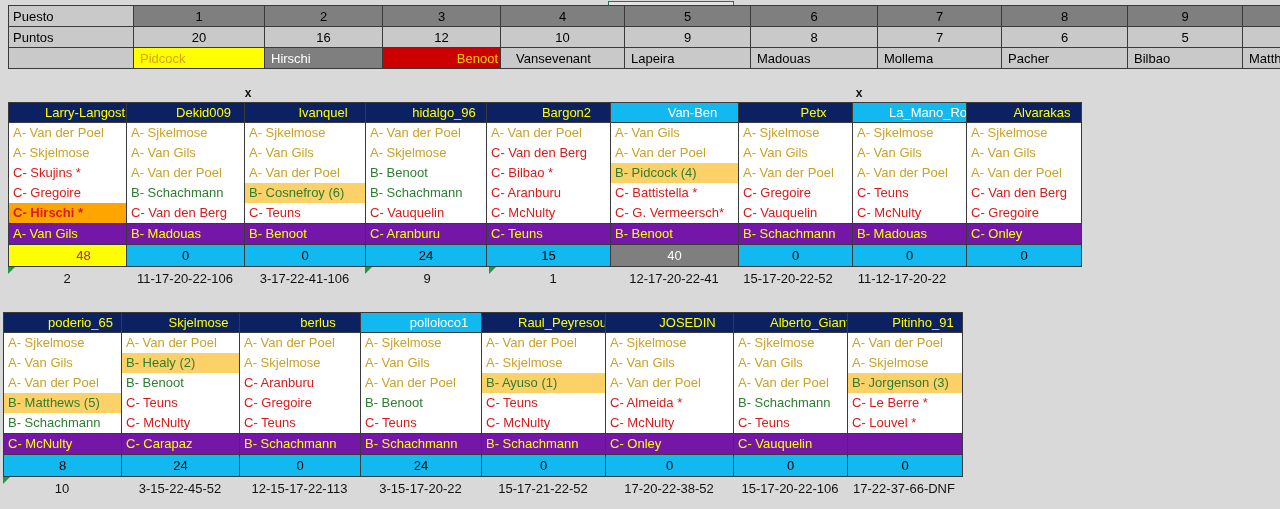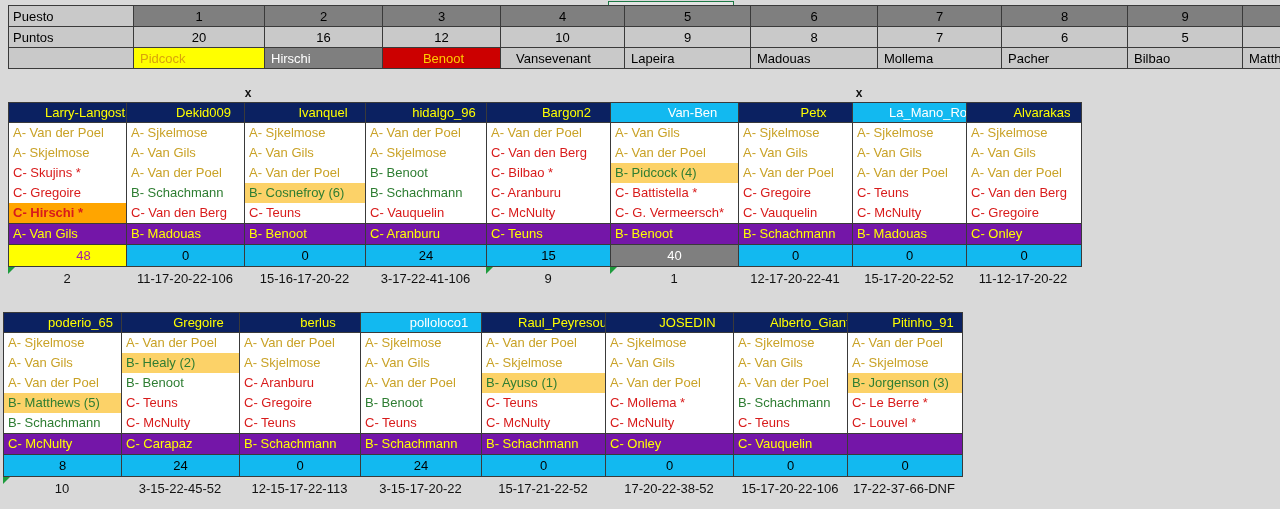--- a/index.html
+++ b/index.html
@@ -127,21 +127,21 @@
           <td style="width: 122px;">8</td>
           <td style="width: 119px;">7</td>
           <td style="width: 121px;">6</td>
           <td style="width: 110px;">5</td>
           <td style="width: 100px;">4</td>
         </tr>
       <tr class="r-names" id="row-names">
         <td class="lbl" style="width: 118px;"></td>
       <td class="c-yellow" style="width: 126px; text-align: left; padding-left: 6px;">Pidcock</td>
           <td class="c-gray" style="width: 113px; text-align: left; padding-left: 6px;">Hirschi</td>
-          <td class="c-red" style="width: 113px; text-align: center; padding-left: 6px;">Benoot</td>
+          <td class="c-red" style="width: 113px; text-align: right; padding-left: 6px;">Benoot</td>
           <td style="width: 119px; text-align: left; padding-left: 15px;">Vansevenant</td>
           <td style="width: 121px; text-align: left; padding-left: 6px;">Lapeira</td>
           <td style="width: 122px; text-align: left; padding-left: 6px;">Madouas</td>
           <td style="width: 119px; text-align: left; padding-left: 6px;">Mollema</td>
           <td style="width: 121px; text-align: left; padding-left: 6px;">Pacher</td>
           <td style="width: 110px; text-align: left; padding-left: 6px;">Bilbao</td>
           <td style="width: 100px; text-align: left; padding-left: 6px;">Matthews</td>
         </tr>
     </tbody>
   </table>
@@ -240,21 +240,20 @@
         <div class="rider A">A- Van der Poel</div>
         <div class="rider C">C- Van den Berg</div>
         <div class="rider C">C- Gregoire</div>
         <div class="purple">C- Onley</div>
         <div class="score">0</div>
       </div>
     </div>
   <div class="grid" style="border:none;background:transparent;" id="block1-foot">
       <div class="foot" style="width: 118px; border-right: none;"><span class="tri"></span><span>2</span></div>
       <div class="foot" style="width: 118px; border-right: none;"><span>11-17-20-22-106</span></div>
-      <div class="foot" style="width: 121px; border-right: none;"><span>15-16-17-20-22</span></div>
       <div class="foot" style="width: 121px; border-right: none;"><span>3-17-22-41-106</span></div>
       <div class="foot" style="width: 124px; border-right: none;"><span class="tri"></span><span>9</span></div>
       <div class="foot" style="width: 128px; border-right: none;"><span class="tri"></span><span>1</span></div>
       <div class="foot" style="width: 114px; border-right: none;"><span>12-17-20-22-41</span></div>
       <div class="foot" style="width: 114px; border-right: none;"><span>15-17-20-22-52</span></div>
       <div class="foot" style="width: 114px; border-right: none;"><span>11-12-17-20-22</span></div>
     </div>
 </div>
 
 <div class="block" style="left:3px;top:304px;">
@@ -264,21 +263,21 @@
         <div class="hdr">poderio_65</div>
         <div class="rider A">A- Sjkelmose</div>
         <div class="rider A">A- Van Gils</div>
         <div class="rider A">A- Van der Poel</div>
         <div class="rider B hl">B- Matthews (5)</div>
         <div class="rider B">B- Schachmann</div>
         <div class="purple">C- McNulty</div>
         <div class="score">8</div>
       </div>
       <div class="col" style="width: 118px;">
-        <div class="hdr">Gregoire</div>
+        <div class="hdr">Skjelmose</div>
         <div class="rider A">A- Van der Poel</div>
         <div class="rider B hl">B- Healy (2)</div>
         <div class="rider B">B- Benoot</div>
         <div class="rider C">C- Teuns</div>
         <div class="rider C">C- McNulty</div>
         <div class="purple">C- Carapaz</div>
         <div class="score">24</div>
       </div>
       <div class="col" style="width: 121px;">
         <div class="hdr">berlus</div>
@@ -308,21 +307,21 @@
         <div class="rider C">C- Teuns</div>
         <div class="rider C">C- McNulty</div>
         <div class="purple">B- Schachmann</div>
         <div class="score">0</div>
       </div>
       <div class="col" style="width: 128px;">
         <div class="hdr">JOSEDIN</div>
         <div class="rider A">A- Sjkelmose</div>
         <div class="rider A">A- Van Gils</div>
         <div class="rider A">A- Van der Poel</div>
-        <div class="rider C">C- Mollema *</div>
+        <div class="rider C">C- Almeida *</div>
         <div class="rider C">C- McNulty</div>
         <div class="purple">C- Onley</div>
         <div class="score">0</div>
       </div>
       <div class="col" style="width: 114px;">
         <div class="hdr">Alberto_Giant</div>
         <div class="rider A">A- Sjkelmose</div>
         <div class="rider A">A- Van Gils</div>
         <div class="rider A">A- Van der Poel</div>
         <div class="rider B">B- Schachmann</div>

